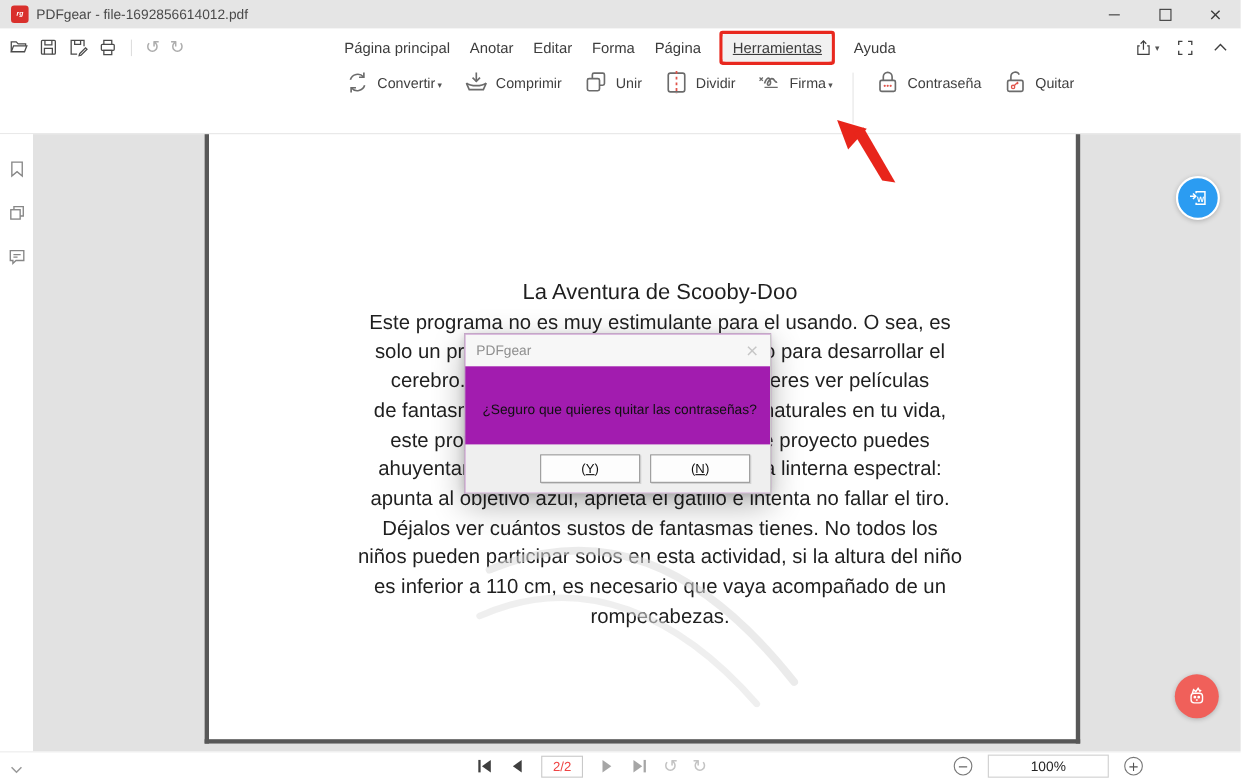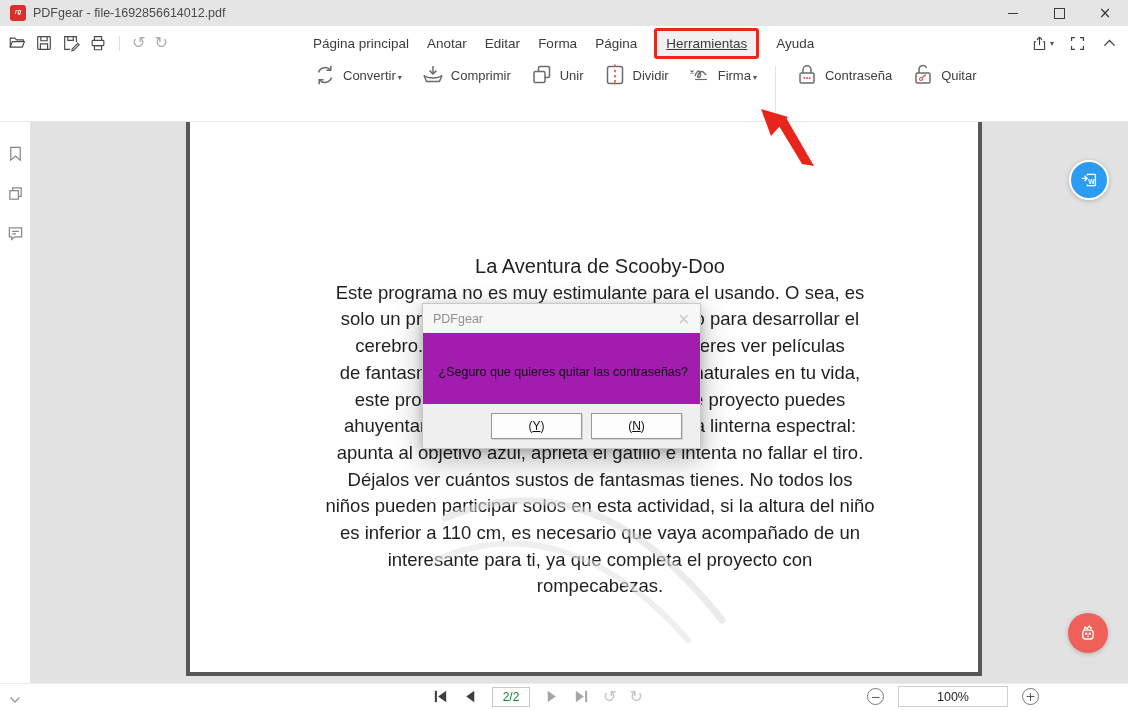--- a/index.html
+++ b/index.html
@@ -78,21 +78,21 @@
        display:flex;align-items:center;justify-content:center;box-shadow:0 1px 5px rgba(0,0,0,.22);}
   .fab-blue{left:1069px;top:160px;background:#2b9cf2;border:2px solid #fff;box-sizing:border-box;}
   .fab-red{left:1068px;top:613px;background:#f0605a;}
 
   
   .statusbar{position:absolute;left:0;bottom:0;width:1128px;height:27px;background:#fff;border-top:1px solid #ececec;box-sizing:border-box;}
   .sb-chev{position:absolute;left:9px;bottom:6px;}
   .sb-nav{position:absolute;left:432px;bottom:0;height:27px;display:flex;align-items:center;gap:13px;}
   .sb-nav svg{width:17px;height:17px;}
   .page-box{width:38px;height:20px;border:1px solid #c9c9c9;display:flex;align-items:center;justify-content:center;
-            font-size:12px;color:#15803d;box-sizing:border-box;}
+            font-size:12px;color:#ef4444;box-sizing:border-box;}
   .rot{font-family:"DejaVu Sans",sans-serif;color:#c3c3c3;font-size:16px;line-height:1;}
   .sb-zoom{position:absolute;left:867px;bottom:0;height:27px;display:flex;align-items:center;gap:14px;}
   .zoom-circle{width:17px;height:17px;border:1.2px solid #777;border-radius:50%;box-sizing:border-box;
                display:flex;align-items:center;justify-content:center;font-size:12px;color:#555;
                font-family:"DejaVu Sans",sans-serif;line-height:1;}
   .zoom-box{width:110px;height:21px;border:1px solid #cfcfcf;display:flex;align-items:center;justify-content:center;
             font-size:12.5px;color:#222;box-sizing:border-box;}
 </style>
 </head>
 <body>
@@ -278,21 +278,20 @@
     <div>Este programa no es muy estimulante para el usando. O sea, es</div>
     <div>solo un proyecto de rompecabezas pensado para desarrollar el</div>
     <div>cerebro. ¡Bingo! Lo has adivinado. Si prefieres ver películas</div>
     <div>de fantasmas o si quieres vivir cosas sobrenaturales en tu vida,</div>
     <div>este proyecto es perfecto para ti. Con este proyecto puedes</div>
     <div>ahuyentar fantasmas pequeños usando una linterna espectral:</div>
     <div>apunta al objetivo azul, aprieta el gatillo e intenta no fallar el tiro.</div>
     <div>Déjalos ver cuántos sustos de fantasmas tienes. No todos los</div>
     <div>niños pueden participar solos en esta actividad, si la altura del niño</div>
     <div>es inferior a 110 cm, es necesario que vaya acompañado de un</div>
-    <div>interesante para ti, ya que completa el proyecto con</div>
     <div>rompecabezas.</div>
   </div>
 
   <div class="watermark">
     <svg width="310" height="175" viewBox="0 0 310 175" fill="none">
       <path d="M15 50 C115 8, 205 42, 292 152" stroke="#dcdcdc" stroke-width="7" stroke-linecap="round"></path>
       <path d="M6 92 C100 50, 188 92, 258 172" stroke="#e3e3e3" stroke-width="6" stroke-linecap="round"></path>
     </svg>
   </div>
 

